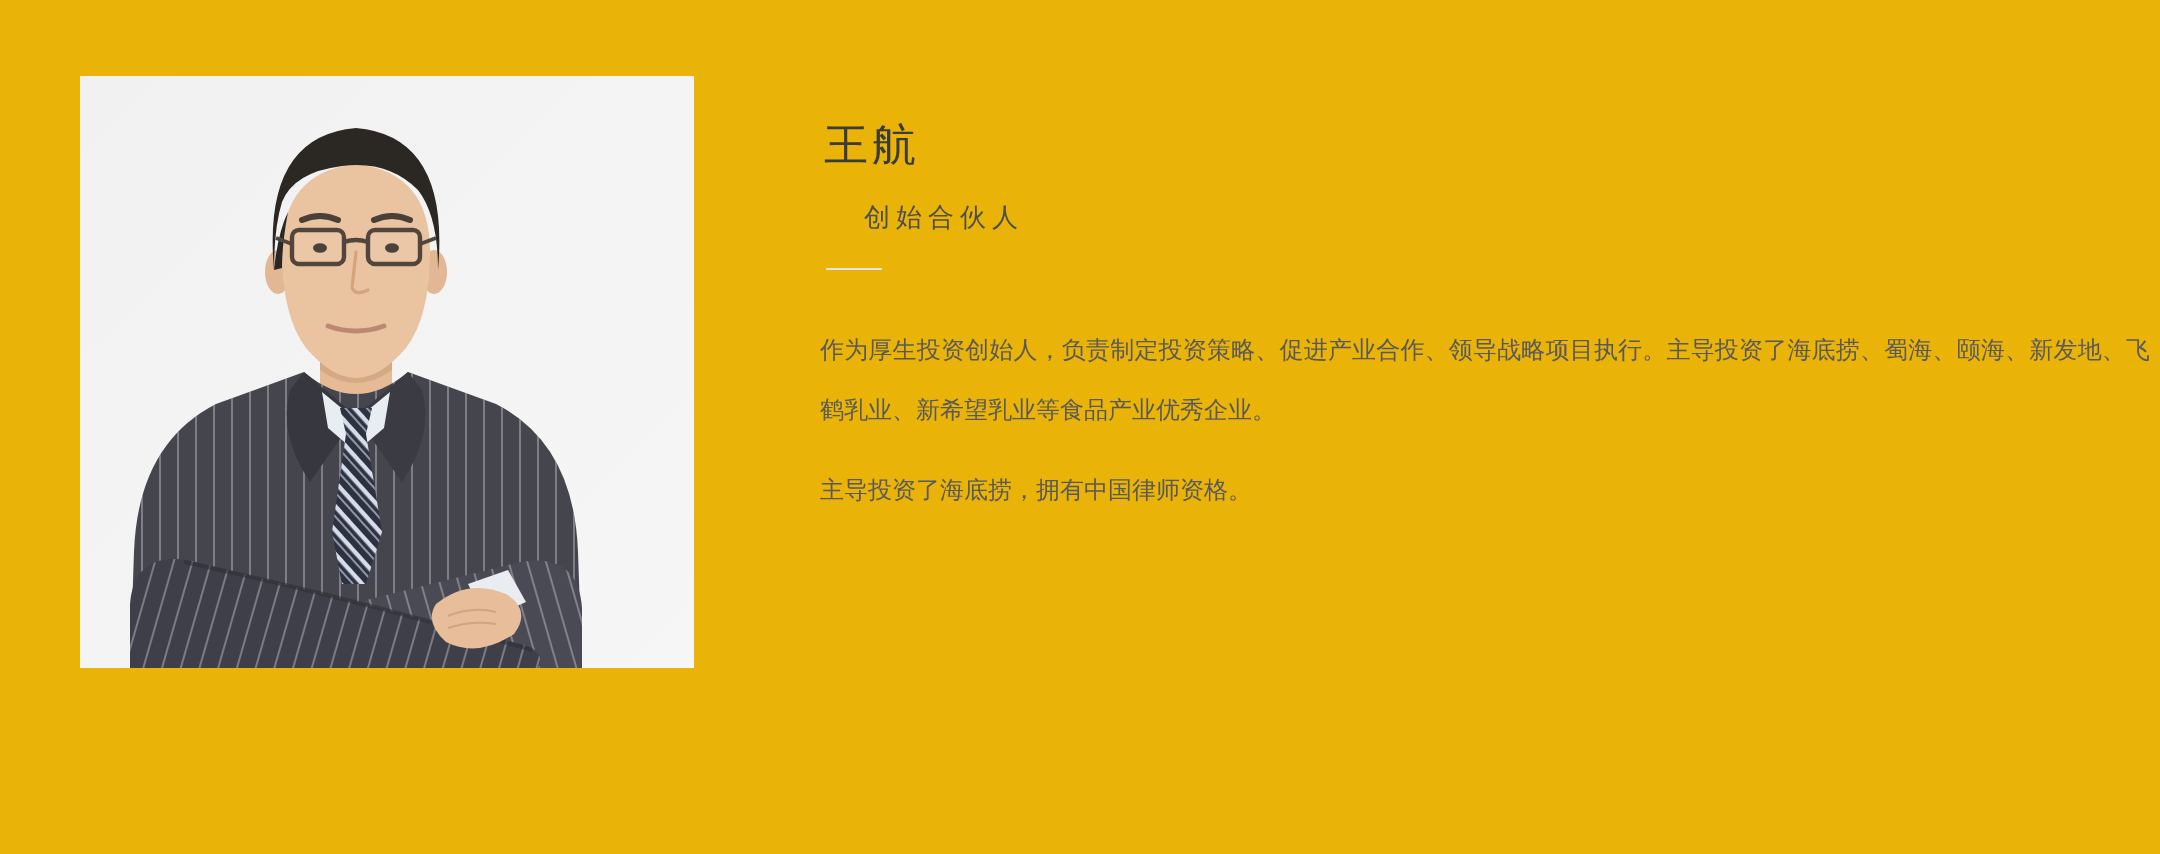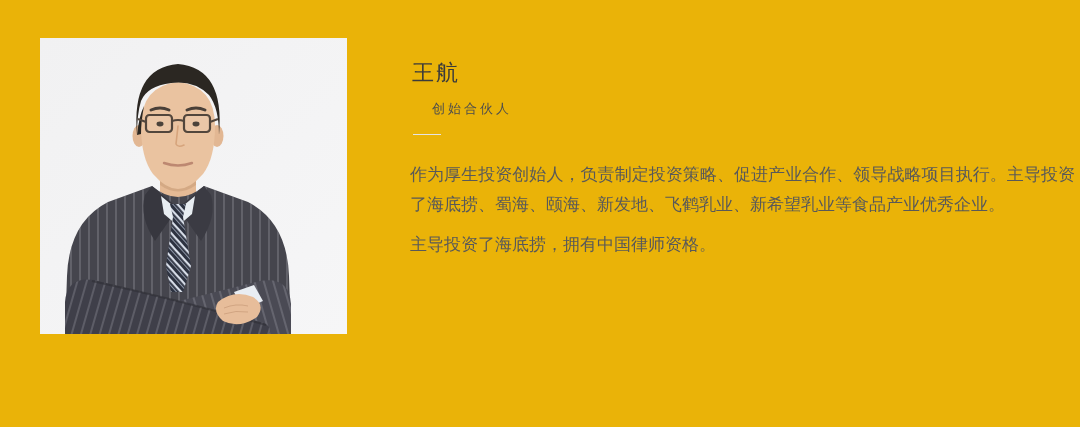--- a/index.html
+++ b/index.html
@@ -60,21 +60,21 @@
     background: #e4e4e4;
   }
   .bio {
     position: absolute;
     left: -2px;
     top: 160px;
     width: 665px;
   }
   .bio p {
     margin: 0 0 10px 0;
-    font-size: 17px;
+    font-size: 12px;
     line-height: 30px;
     color: #595959;
     text-align: justify;
     text-align-last: left;
   }
 </style>
 </head>
 <body>
 
 <div class="page">

